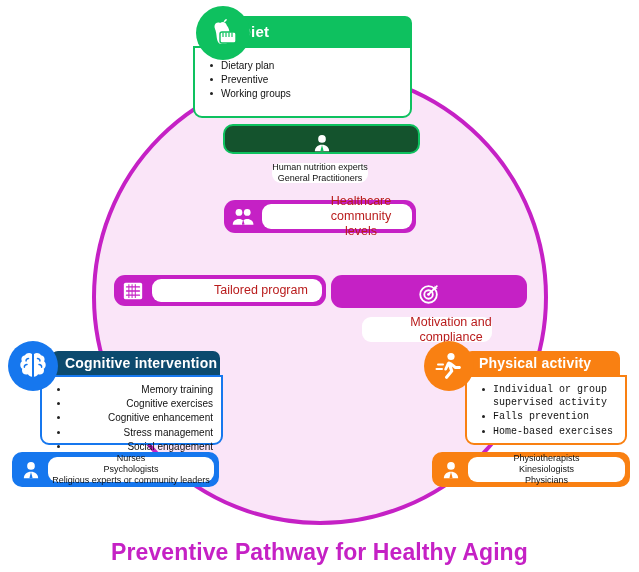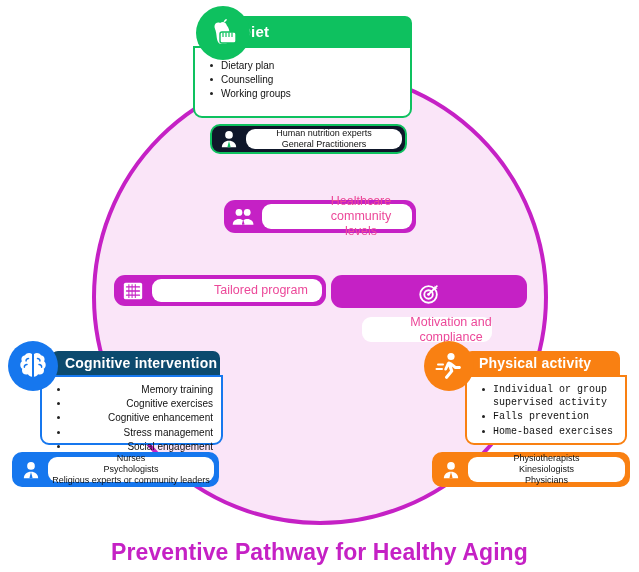--- a/index.html
+++ b/index.html
@@ -112,21 +112,21 @@
     display:flex;align-items:center;justify-content:center;
   }
   .pill-text{
     flex:1 1 auto;
     background:#ffffff;
     border-radius:9px;
     height:calc(100% - 8px);
     margin:4px 4px 4px 0;
     display:flex;align-items:center;justify-content:center;
     text-align:center;
-    font-size:12.5px;color:#ec4899;line-height:15px;padding-left:48px;
+    font-size:12.5px;color:#b91c1c;line-height:15px;padding-left:48px;
   }
 
   
   .title{
     position:absolute;
     left:0;right:0;bottom:6px;
     text-align:center;
     color:#c521c5;
     font-weight:bold;
     font-size:23px;
@@ -143,41 +143,41 @@
 
   <div class="circle"></div>
 
   <div class="panel">
     <div class="panel-head" style="left:226px;top:16px;width:186px;height:30px;background:#0ec15f;">
       <span>Diet</span>
     </div>
     <div class="panel-body" style="left:193px;top:46px;width:219px;height:72px;border-color:#0ec15f;padding:11px 10px 6px 12px;">
       <ul>
         <li>Dietary plan</li>
-        <li>Counselling</li>
+        <li>Preventive</li>
         <li>Working groups</li>
       </ul>
     </div>
 
     <div class="badge" style="left:196px;top:6px;width:54px;height:54px;background:#0ec15f;">
       <svg width="40" height="40" viewBox="0 0 40 40">
         <path d="M20 9c-1 0-2 .3-3 .9-1.4-.8-3.3-.5-4.4.7-1.3 1.4-1.4 3.6-.5 5.6.7 1.6 1.2 4 1.4 6.3.2 2.4.6 4.6 1.3 6 .7 1.4 1.8 2.3 3 2.3 1 0 1.7-.4 2.2-.4.5 0 1.2.4 2.2.4 1.2 0 2.3-.9 3-2.3.9-1.8 1.4-4.8 1.4-7.5 0-3.6-1-6.5-2.6-8.3C22.8 9.5 21.4 9 20 9z" fill="#ffffff"></path>
         <path d="M20.6 9.2c.2-1.6 1.6-3 3.2-3.1.1 1.7-1.4 3.2-3.2 3.1z" fill="#ffffff"></path>
         <rect x="17" y="19" width="16" height="11" rx="2" fill="#ffffff" stroke="#0ec15f" stroke-width="1.4"></rect>
         <g stroke="#0ec15f" stroke-width="1.2">
           <line x1="20" y1="19.6" x2="20" y2="24"></line>
           <line x1="23" y1="19.6" x2="23" y2="24"></line>
           <line x1="26" y1="19.6" x2="26" y2="24"></line>
           <line x1="29" y1="19.6" x2="29" y2="24"></line>
         </g>
       </svg>
     </div>
   </div>
 
-  <div class="staff" style="left:210px;top:124px;width:197px;height:30px;border-color:#0ec15f;background:#0f172a;">
+  <div class="staff" style="left:223px;top:124px;width:197px;height:30px;border-color:#0ec15f;background:#14532d;flex-direction:column;">
     <div class="staff-icon">
       <svg width="22" height="22" viewBox="0 0 24 24">
         <circle cx="12" cy="7.6" r="4.2" fill="#ffffff"></circle>
         <path d="M4.2 21c0-4.2 3.5-7 7.8-7s7.8 2.8 7.8 7z" fill="#ffffff"></path>
         <path d="M12 14.2 10.2 21h3.6z" fill="#0ec15f"></path>
       </svg>
     </div>
     <div class="staff-text">
       <span>Human nutrition experts</span>
       <span>General Practitioners</span>

